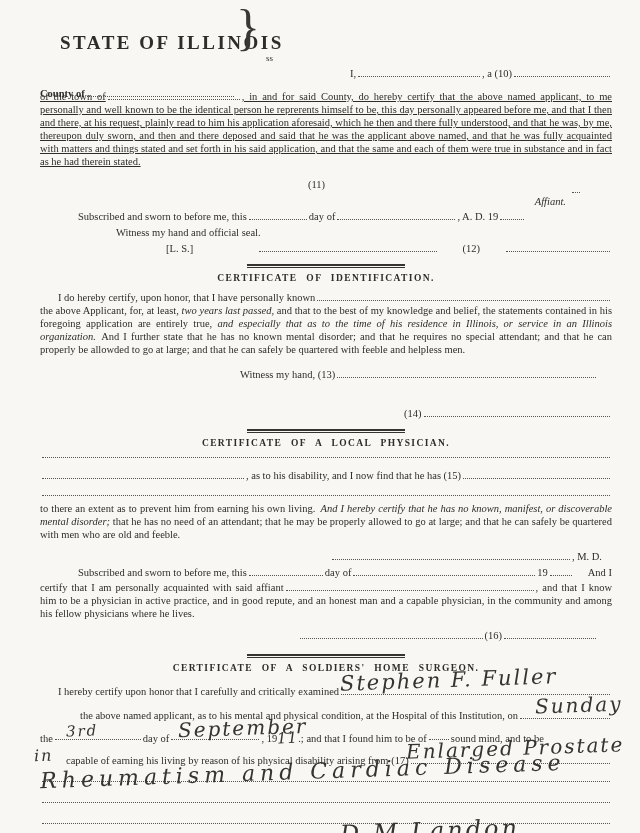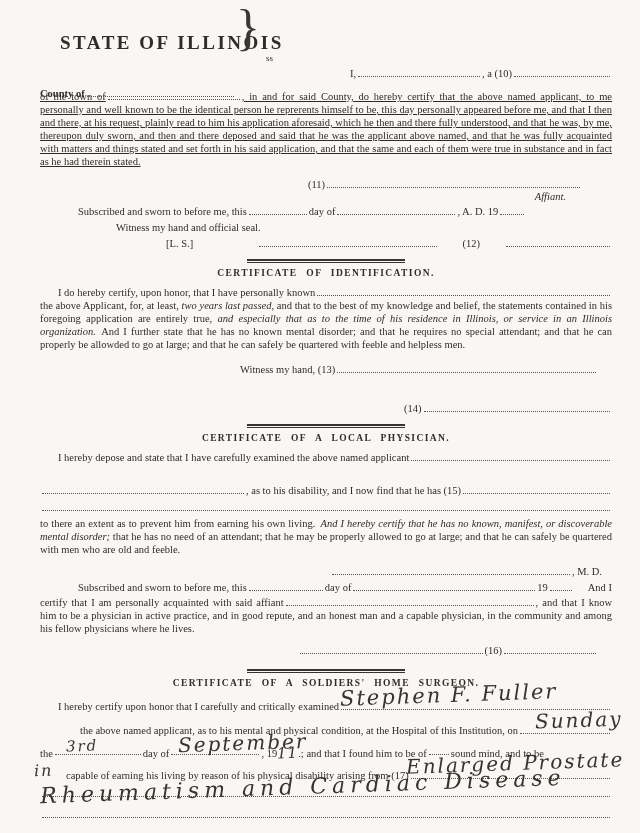--- a/index.html
+++ b/index.html
@@ -57,21 +57,21 @@
       <span class="dots"></span>
       <span>, a (10)</span>
       <span class="dfix" style="width:96px"></span>
     </div>
   </div>
 
   <p class="just" style="margin-top:4px;text-decoration:underline;">
     <span>of the town of</span><span class="dfix" style="width:132px"></span><span>, in and for said County, do hereby certify that the above named applicant, to me personally and well known to be the identical person he reprerents himself to be, this day personally appeared before me, and that I then and there, at his request, plainly read to him his application aforesaid, which he then and there fully understood, and that he was, by me, thereupon duly sworn, and then and there deposed and said that he was the applicant above named, and that he was fully acquainted with matters and things stated and set forth in his said application, and that the same and each of them were true in substance and in fact as he had therein stated.</span>
   </p>
 
-  <div class="row" style="margin:10px 30px 0 268px;">
+  <div class="row" style="margin:10px 30px 0 268px;flex-direction:column;">
     <span>(11)</span>
     <span class="dots"></span>
   </div>
   <div class="right-it" style="padding-right:46px;margin-top:-1px;">Affiant.</div>
 
   <div style="margin:2px 0 0 38px;">
     <span>Subscribed and sworn to before me, this</span><span class="dfix" style="width:58px"></span><span>day of</span><span class="dfix" style="width:118px"></span><span>, A. D. 19</span><span class="dfix" style="width:24px"></span>
   </div>
   <div style="margin:3px 0 0 76px;">Witness my hand and official seal.</div>
 
@@ -99,24 +99,23 @@
   </div>
   <div class="row" style="margin:26px 0 0 364px;">
     <span>(14)</span>
     <span class="dots"></span>
   </div>
 
   <div class="divider"></div>
 
   <div class="sec-title">CERTIFICATE OF A LOCAL PHYSICIAN.</div>
   <div class="row">
-    <span style="margin-left:18px">I hereby depose and state that I have carefully examined the above named applicant</span>
-    <span class="dots"></span>
-  </div>
-  <div class="row" style="margin-top:20px;">
+    <span class="dots"></span>
+  </div>
+  <div class="row" style="margin-top:8px;">
     <span class="dots" style="flex:0 0 202px"></span>
     <span>, as to his disability, and I now find that he has (15)</span>
     <span class="dots"></span>
   </div>
   <div class="row" style="margin-top:12px;">
     <span class="dots"></span>
   </div>
   <p class="just" style="margin-top:3px;">
     <span>to there an extent as to prevent him from earning his own living. </span><span class="it">And I hereby certify that he has no known, manifest, or discoverable mental disorder;</span><span> that he has no need of an attendant; that he may be properly allowed to go at large; and that he can safely be quartered with men who are old and feeble.</span>
   </p>

